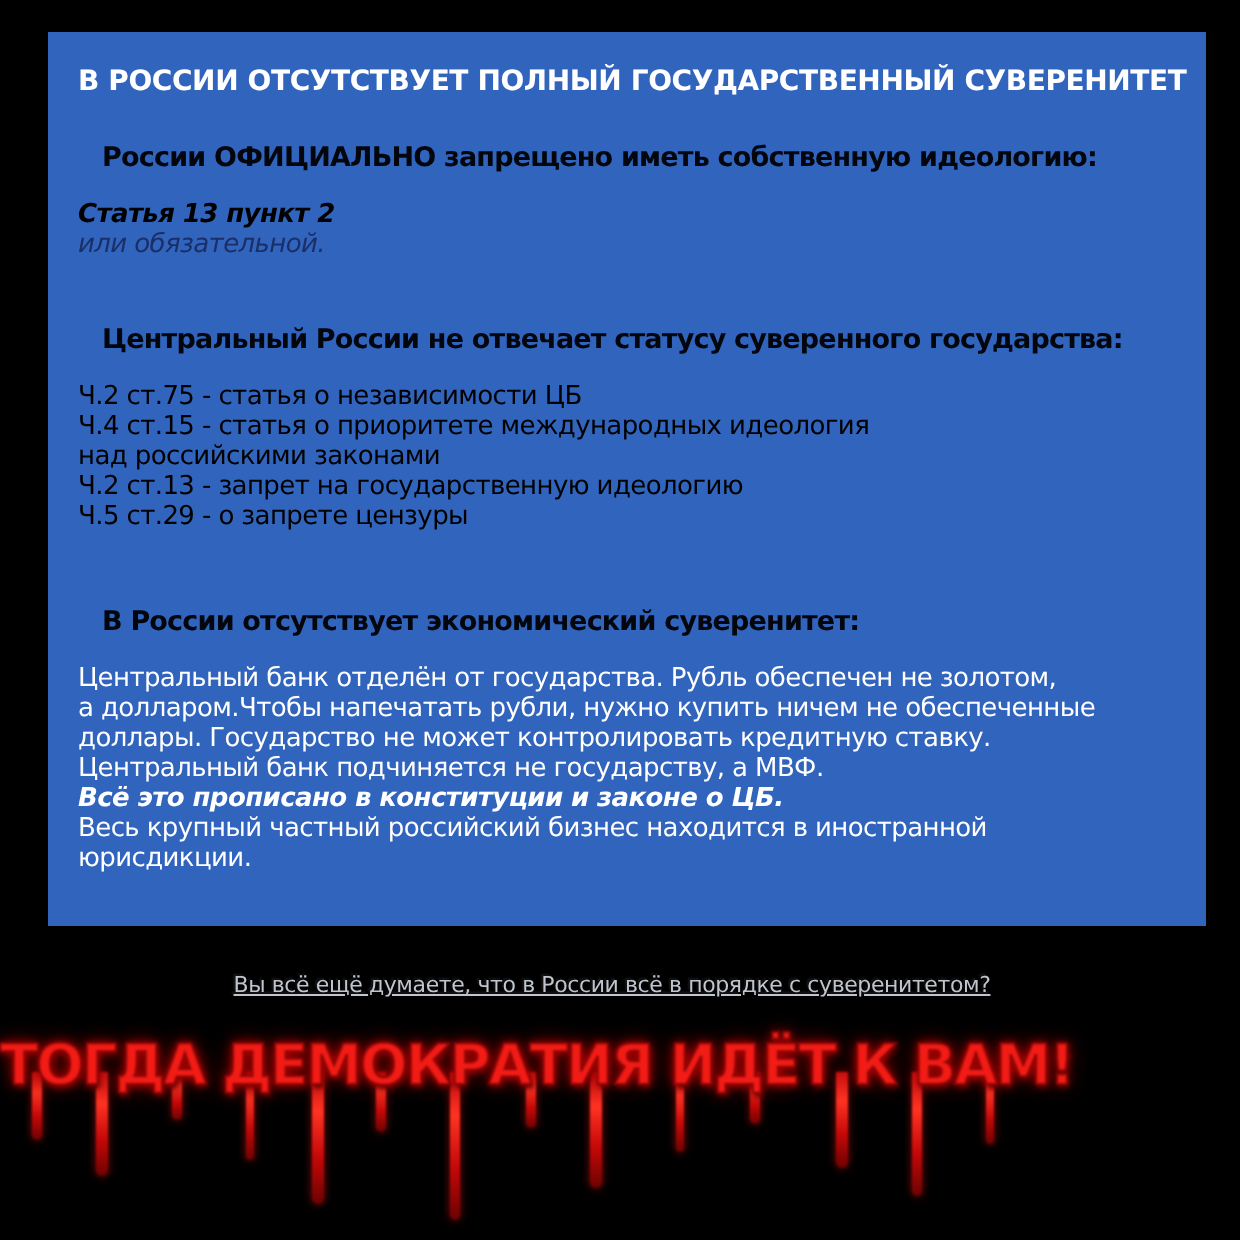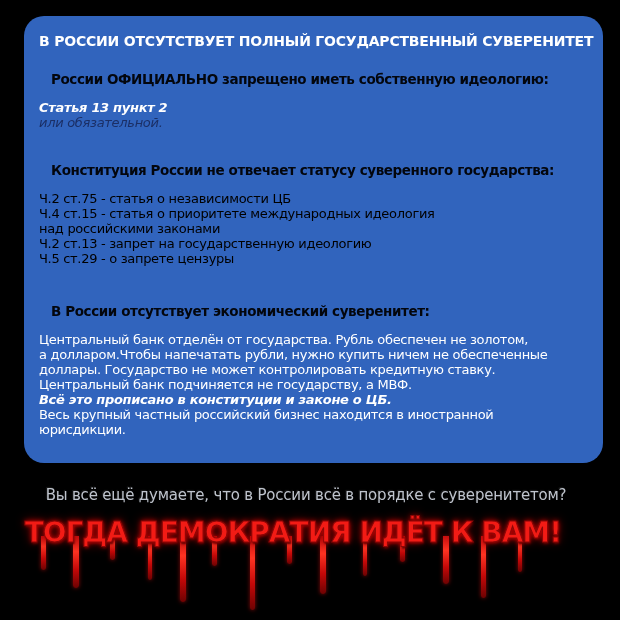--- a/index.html
+++ b/index.html
@@ -19,21 +19,20 @@
   }
   .panel {
     position: absolute;
     left: 24px;
     top: 16px;
     width: 579px;
     height: 447px;
     background: #3164bd;
     box-sizing: border-box;
     padding: 17px 14px 14px 15px;
-    border-radius: 20px;
   }
   .poster-title {
     margin: 0;
     font-size: 14px;
     font-weight: bold;
     letter-spacing: -0.2px;
     color: #ffffff;
     text-align: center;
     line-height: 17px;
     white-space: nowrap;
@@ -53,43 +52,44 @@
   .sec-body { margin-top: 6px; }
   .sec-constitution .sec-body { margin-top: 3px; }
   .line {
     font-size: 13px;
     line-height: 15px;
     letter-spacing: -0.3px;
     white-space: nowrap;
   }
   .navy { color: #000000; }
   .navy-italic { color: #1b2f66; font-style: italic; }
-  .black-bold-italic { color: #ffffff; font-weight: bold; font-style: italic; }
+  .black-bold-italic { color: #000000; font-weight: bold; font-style: italic; }
   .white { color: #ffffff; }
   .white-bold-italic { color: #ffffff; font-weight: bold; font-style: italic; }
 
   .footer-question {
     position: absolute;
     top: 486px;
     left: 0;
     width: 612px;
     text-align: center;
-    font-size: 15px;
+    font-size: 11px;
     letter-spacing: -0.2px;
     color: #bfc4cd;
     text-shadow: 1px 1px 2px #000000, 2px 2px 3px rgba(0,0,0,0.9), -1px -1px 1px rgba(255,255,255,0.12);
     white-space: nowrap;
+    text-decoration: underline;
   }
 
   .blood-wrap {
     position: absolute;
     top: 516px;
     left: 0;
     width: 561px;
-    text-align: right;
+    text-align: left;
   }
   .blood-inner {
     position: relative;
     display: inline-block;
   }
   .blood-text {
     position: relative;
     z-index: 2;
     font-size: 28px;
     font-weight: bold;
@@ -122,21 +122,21 @@
 
     <section class="sec-ideology">
       <h2 class="sec-heading">России ОФИЦИАЛЬНО запрещено иметь собственную идеологию:</h2>
       <div class="sec-body">
         <div class="line black-bold-italic">Статья 13 пункт 2</div>
         <div class="line navy-italic">или обязательной.</div>
       </div>
     </section>
 
     <section class="sec-constitution">
-      <h2 class="sec-heading">Конституция России не отвечает статусу суверенного государства:</h2>
+      <h2 class="sec-heading">Центральный России не отвечает статусу суверенного государства:</h2>
       <div class="sec-body">
         <div class="line navy">Ч.2 ст.75 - статья о независимости ЦБ</div>
         <div class="line navy">Ч.4 ст.15 - статья о приоритете международных идеология</div>
         <div class="line navy">над российскими законами</div>
         <div class="line navy">Ч.2 ст.13 - запрет на государственную идеологию</div>
         <div class="line navy">Ч.5 ст.29 - о запрете цензуры</div>
       </div>
     </section>
 
     <section class="sec-economy">

